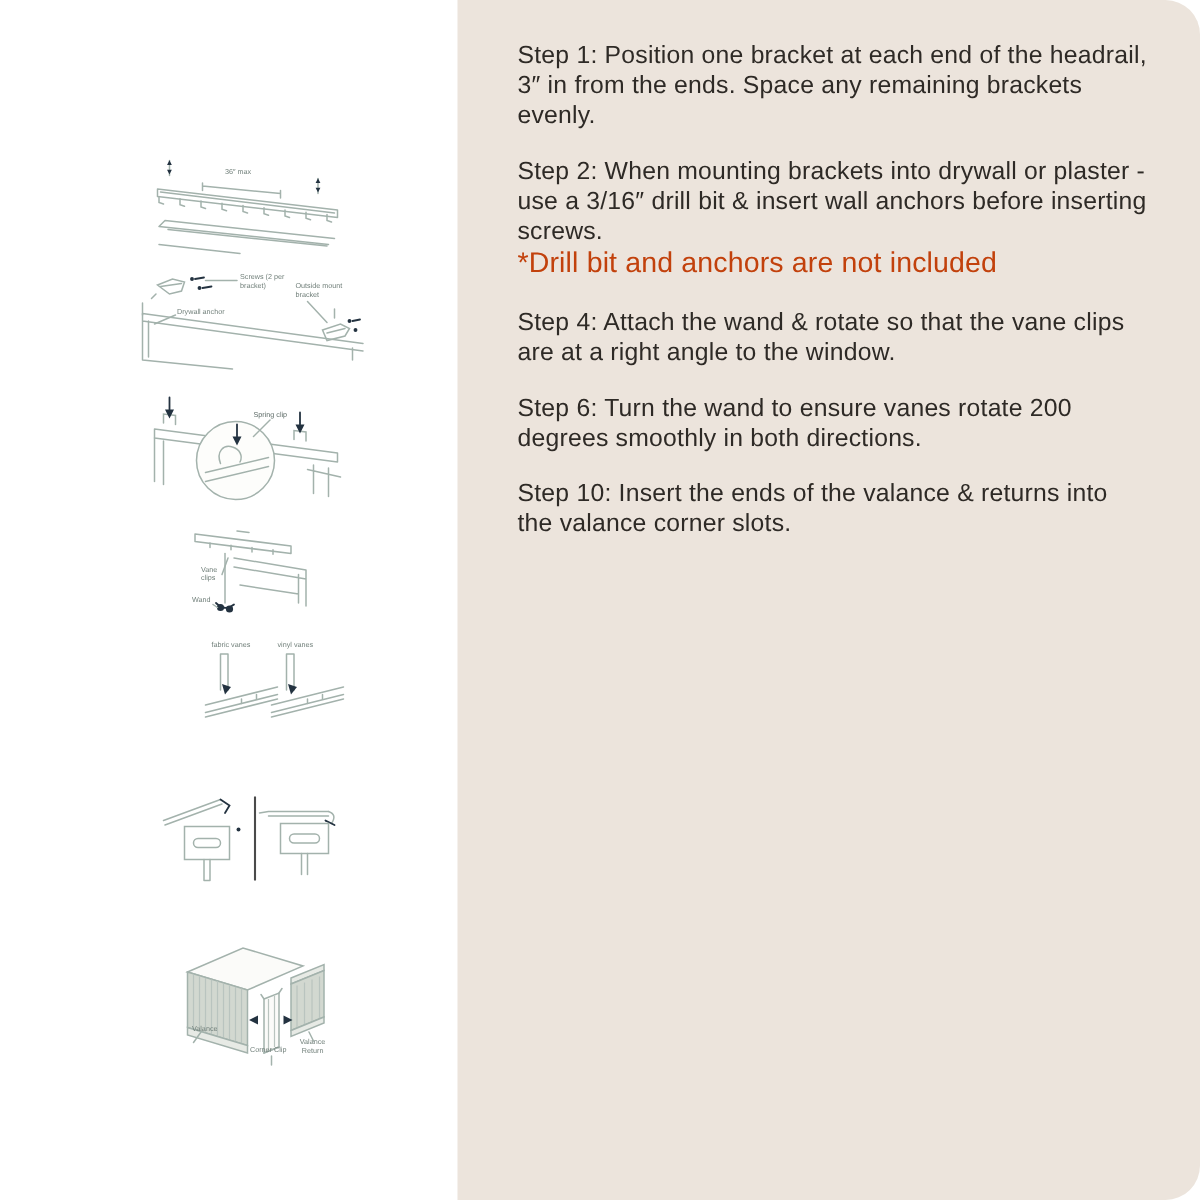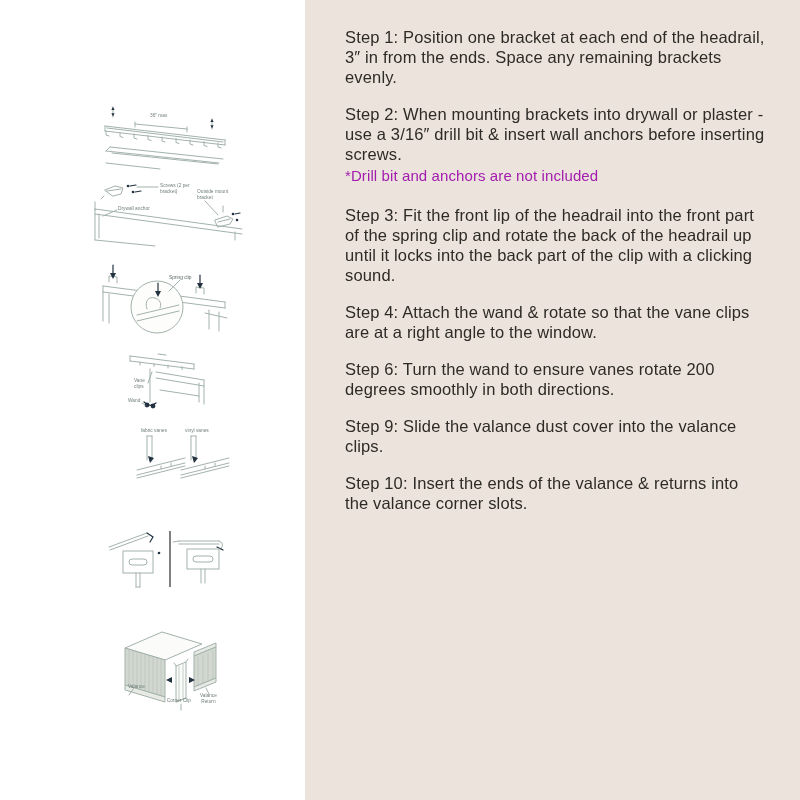--- a/index.html
+++ b/index.html
@@ -1,21 +1,21 @@
 <!DOCTYPE html>
 <html><head>
 <meta charset="utf-8">
 <style>
   html,body{margin:0;padding:0;}
   body{font-family:"Liberation Sans", sans-serif;}
-  .canvas{position:relative;width:800px;height:800px;background:#ffffff;overflow:hidden;}
+  .canvas{position:relative;width:800px;height:800px;background:#ffffff;overflow:hidden;border-radius:23px;}
   .panel{position:absolute;left:305px;top:0;width:495px;height:800px;background:#ECE4DC;}
   .steps{position:absolute;left:345px;top:27px;width:420px;color:#2E2A26;}
   .step{font-size:16.5px;line-height:20px;letter-spacing:0.15px;margin:0 0 17px 0;}
-  .note{font-size:15px;line-height:16px;letter-spacing:0.1px;color:#a21caf;margin:-13px 0 18px 0;}
+  .note{font-size:19px;line-height:16px;letter-spacing:0.1px;color:#c2410c;margin:-13px 0 18px 0;}
   .ill{position:absolute;}
   .ill svg{display:block;overflow:visible;}
   .ill-label{position:absolute;font-size:6px;line-height:1.15;color:#72807B;
              transform:scale(0.8);transform-origin:0 0;white-space:normal;}
   .ill-label.center{text-align:center;}
   .ill-label.dark{color:#5C6A66;}
   svg .ln{stroke:#A3B2AC;stroke-width:1;fill:none;stroke-linecap:round;}
   svg .ln2{stroke:#B9C4BF;stroke-width:0.8;fill:none;}
   svg .dk{stroke:#233240;stroke-width:1.2;fill:none;stroke-linecap:round;}
   svg .dkf{fill:#233240;stroke:none;}
@@ -27,24 +27,22 @@
 <body>
 
 <div class="canvas">
 
   <div class="panel"></div>
 
   <div class="steps">
     <p class="step">Step 1: Position one bracket at each end of the headrail, 3″ in from the ends. Space any remaining brackets evenly.</p>
     <p class="step" style="margin-bottom:4px">Step 2: When mounting brackets into drywall or plaster - use a 3/16″ drill bit &amp; insert wall anchors before inserting screws.</p>
     <p class="note" style="margin:0 0 21px 0">*Drill bit and anchors are not included</p>
-    <p class="step">Step 3: Fit the front lip of the headrail into the front part of the spring clip and rotate the back of the headrail up until it locks into the back part of the clip with a clicking sound.</p>
     <p class="step">Step 4: Attach the wand &amp; rotate so that the vane clips are at a right angle to the window.</p>
     <p class="step">Step 6: Turn the wand to ensure vanes rotate 200 degrees smoothly in both directions.</p>
-    <p class="step">Step 9: Slide the valance dust cover into the valance clips.</p>
     <p class="step">Step 10: Insert the ends of the valance &amp; returns into the valance corner slots.</p>
   </div>
 
   <div class="ill" style="left:90px;top:100px;width:150px;height:72px;">
     <svg width="150" height="72" viewBox="0 0 150 72">
       <path class="ln" d="M15,26 L135,40 M15,31 L135,45 M15,26 L15,31 M135,40 L135,45 M17,28 L133,42"></path>
       <path class="ln" d="M16,31 l0,4 l3,1 M30,32.5 l0,4 l3,1 M44,34 l0,4 l3,1 M58,35.5 l0,4 l3,1 M72,37 l0,4 l3,1 M86,38.5 l0,4 l3,1 M100,40 l0,4 l3,1 M114,41.5 l0,4 l3,1 M128,43 l0,4 l3,1"></path>
       <path class="ln" d="M23,7 L23,17"></path>
         <path class="dkf" d="M23,6 l2,4 l-4,0 z M23,18 l2,-4 l-4,0 z" transform="scale(0.8) translate(5.7,2.5)"></path>
       <path class="ln" d="M122,19 L122,29"></path>

